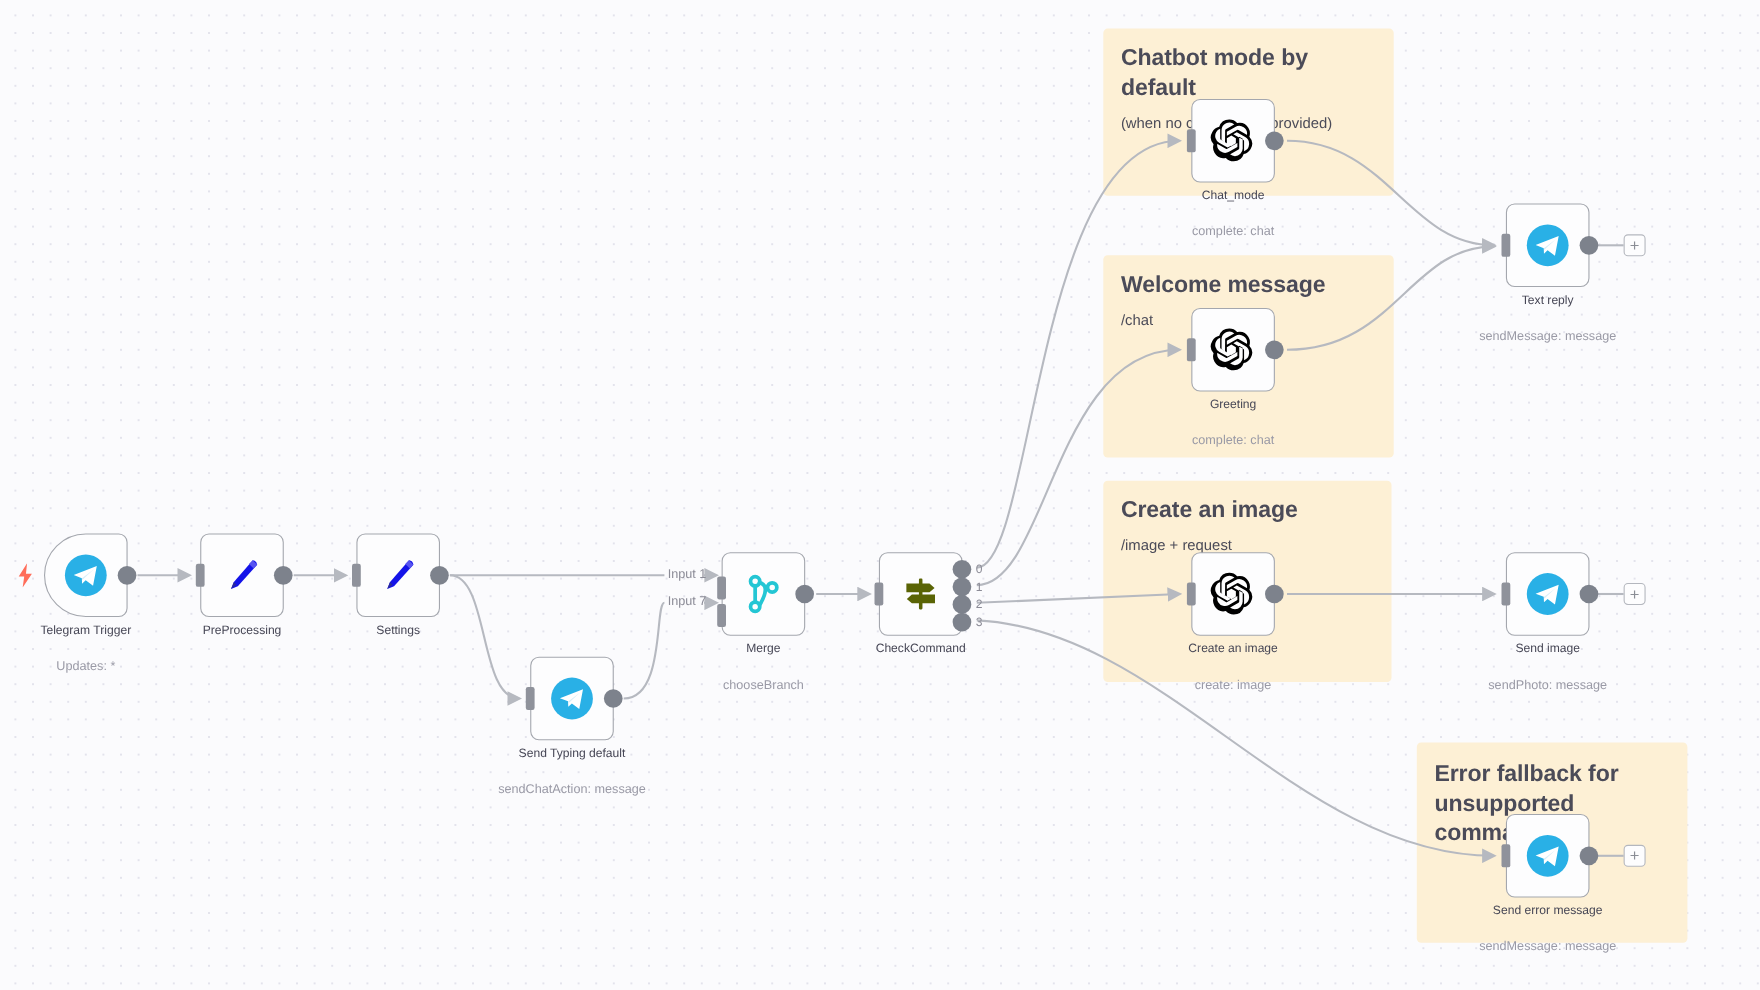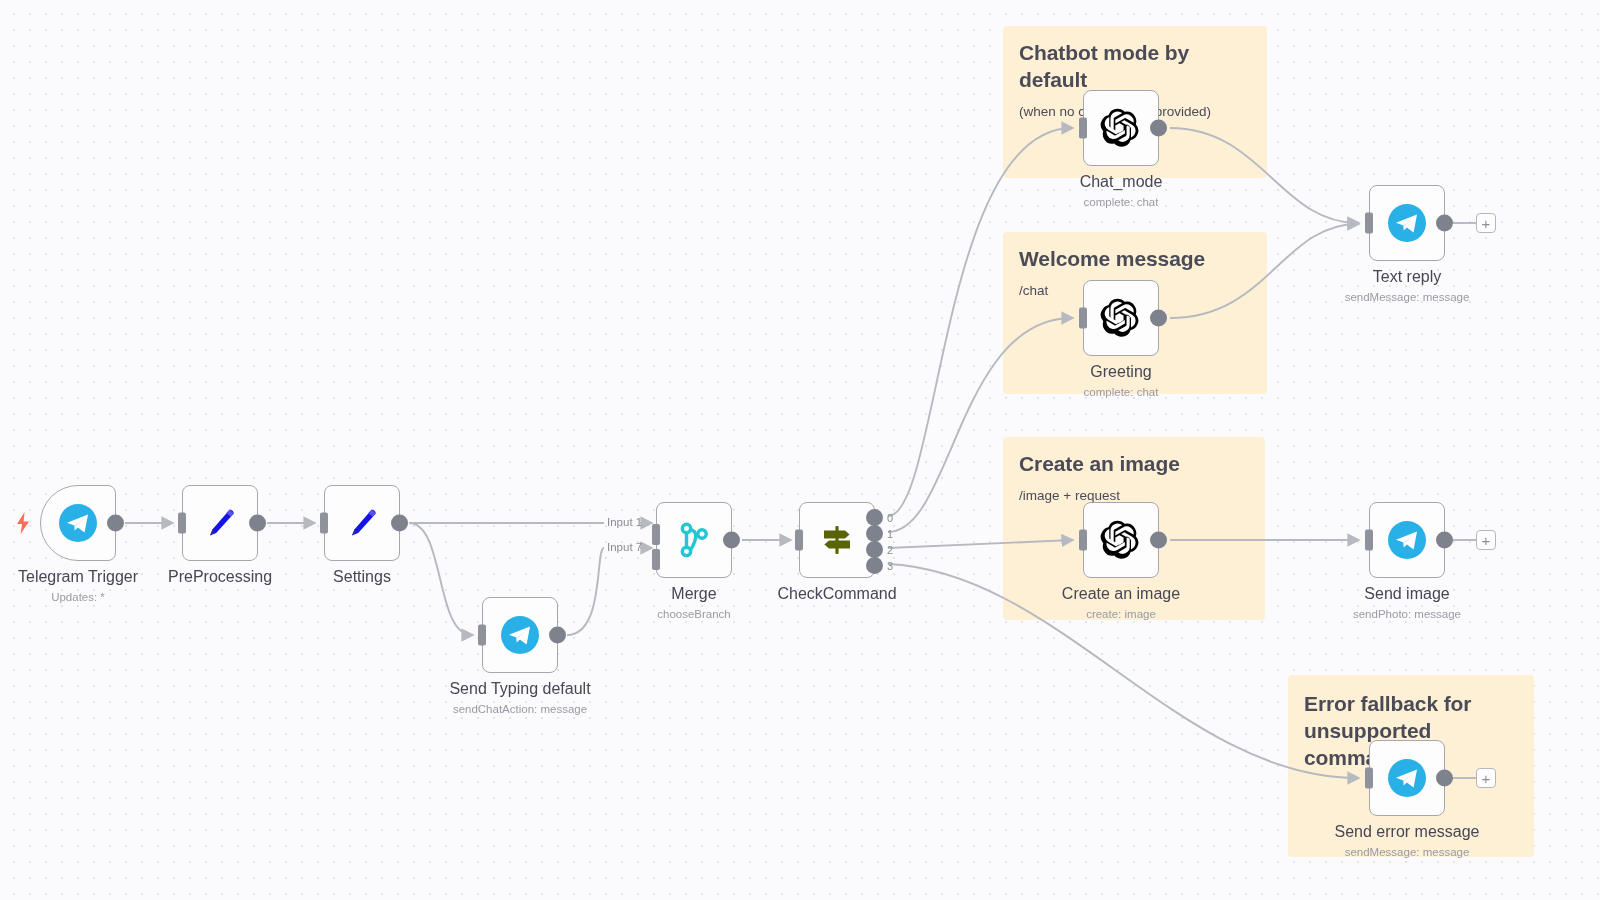--- a/index.html
+++ b/index.html
@@ -46,24 +46,24 @@
   }
   .node.trigger .node-box {
     border-top-left-radius: 38px;
     border-bottom-left-radius: 38px;
   }
   .node-label {
     position: absolute; top: 82px; left: 50%; transform: translateX(-50%);
     white-space: nowrap; text-align: center;
   }
   .node-title {
-    font-size: 16px; color: #464655; font-weight: 400; line-height: 1.25;
+    font-size: 11px; color: #464655; font-weight: 400; line-height: 1.25;
   }
   .node-sub {
-    font-size: 11.5px; color: #9a9aa6; margin-top: 4px; line-height: 1.2;
+    font-size: 11.5px; color: #9a9aa6; margin-top: 19px; line-height: 1.2;
   }
   
   .port-in {
     position: absolute; left: -5px; top: 50%; transform: translateY(-50%);
     width: 8px; height: 21px; background: #8f929b; border-radius: 2px;
   }
   .port-out {
     position: absolute; right: -9px; top: 50%; transform: translateY(-50%);
     width: 17px; height: 17px; background: #7d828c; border-radius: 50%;
   }
@@ -92,21 +92,21 @@
 </head>
 <body>
 
 <div id="canvas">
 
   <div class="sticky" style="left:1003px; top:26px; width:264px; height:152px;">
     <div class="sticky-title">Chatbot mode by default</div>
     <div class="sticky-sub">(when no command is provided)</div>
   </div>
 
-  <div class="sticky" style="left:1003px; top:232px; width:264px; height:162px;">
+  <div class="sticky" style="left:1003px; top:232px; width:264px; height:184px;">
     <div class="sticky-title">Welcome message</div>
     <div class="sticky-sub">/chat</div>
   </div>
 
   <div class="sticky" style="left:1003px; top:437px; width:262px; height:183px;">
     <div class="sticky-title">Create an image</div>
     <div class="sticky-sub">/image + request</div>
   </div>
 
   <div class="sticky" style="left:1288px; top:675px; width:246px; height:182px; padding-top:16px;">

